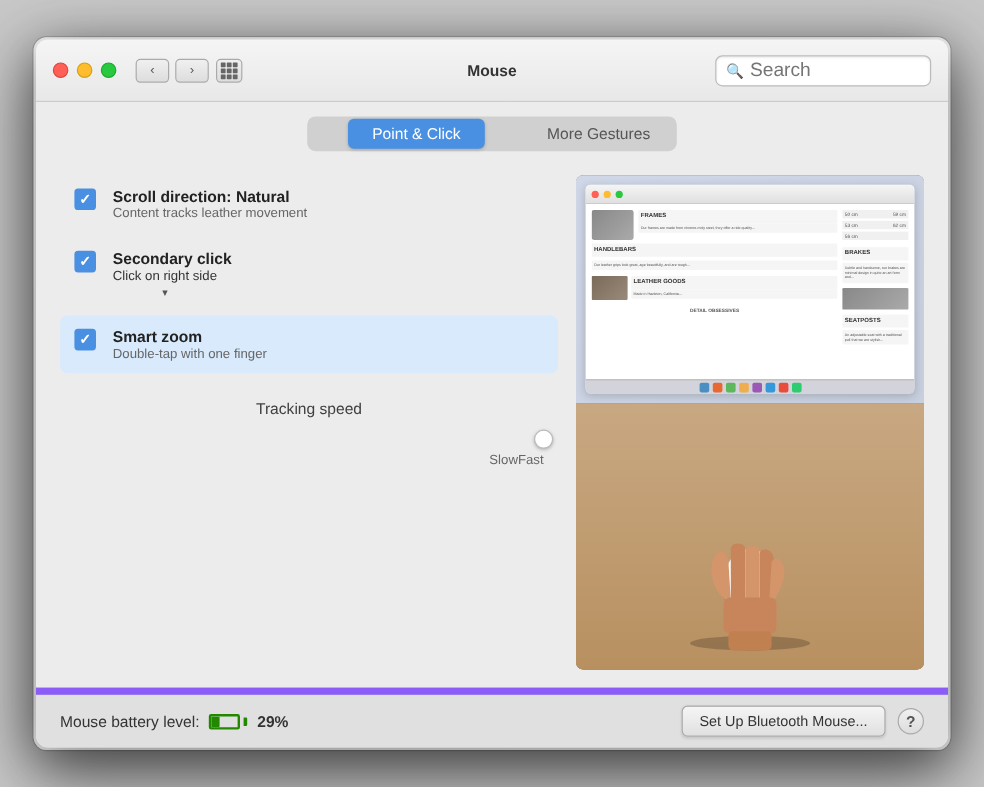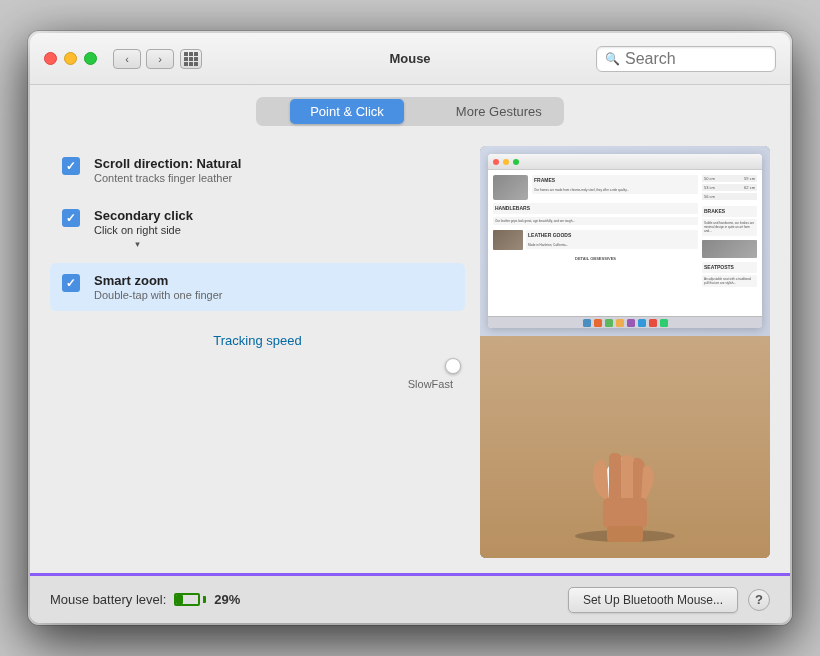--- a/index.html
+++ b/index.html
@@ -253,21 +253,21 @@
 
     
     .tracking-section {
       margin-top: 18px;
       padding: 0 12px;
     }
 
     .tracking-label {
       font-size: 13px;
       font-weight: 500;
-      color: #0369a1;
+      color: #404040;
       text-align: center;
       margin-bottom: 8px;
     }
 
     .slider-container {
       display: flex;
       flex-direction: column;
       align-items: flex-end;
     }
 
@@ -477,21 +477,21 @@
     .hand-mouse-svg {
       width: 120px;
       height: 130px;
       margin-bottom: 10px;
     }
 
     
     .bottom-bar {
       height: 50px;
       background: #e0e0e0;
-      border-top: 3px solid #8b5cf6;
+      border-top: 6px solid #8b5cf6;
       display: flex;
       align-items: center;
       padding: 0 20px;
       flex-shrink: 0;
     }
 
     .battery-section {
       display: flex;
       align-items: center;
       gap: 8px;
@@ -623,21 +623,21 @@
     <div class="main-content">
 
       <div class="left-panel">
 
         <div class="option-row">
           <div class="checkbox-wrapper">
             <div class="checkbox-blue">✓</div>
           </div>
           <div class="option-text">
             <div class="option-title">Scroll direction: Natural</div>
-            <div class="option-desc">Content tracks finger leather</div>
+            <div class="option-desc">Content tracks leather movement</div>
           </div>
         </div>
 
         <div class="option-row">
           <div class="checkbox-wrapper">
             <div class="checkbox-blue">✓</div>
           </div>
           <div class="option-text">
             <div class="option-title">Secondary click</div>
             <div class="option-desc">

